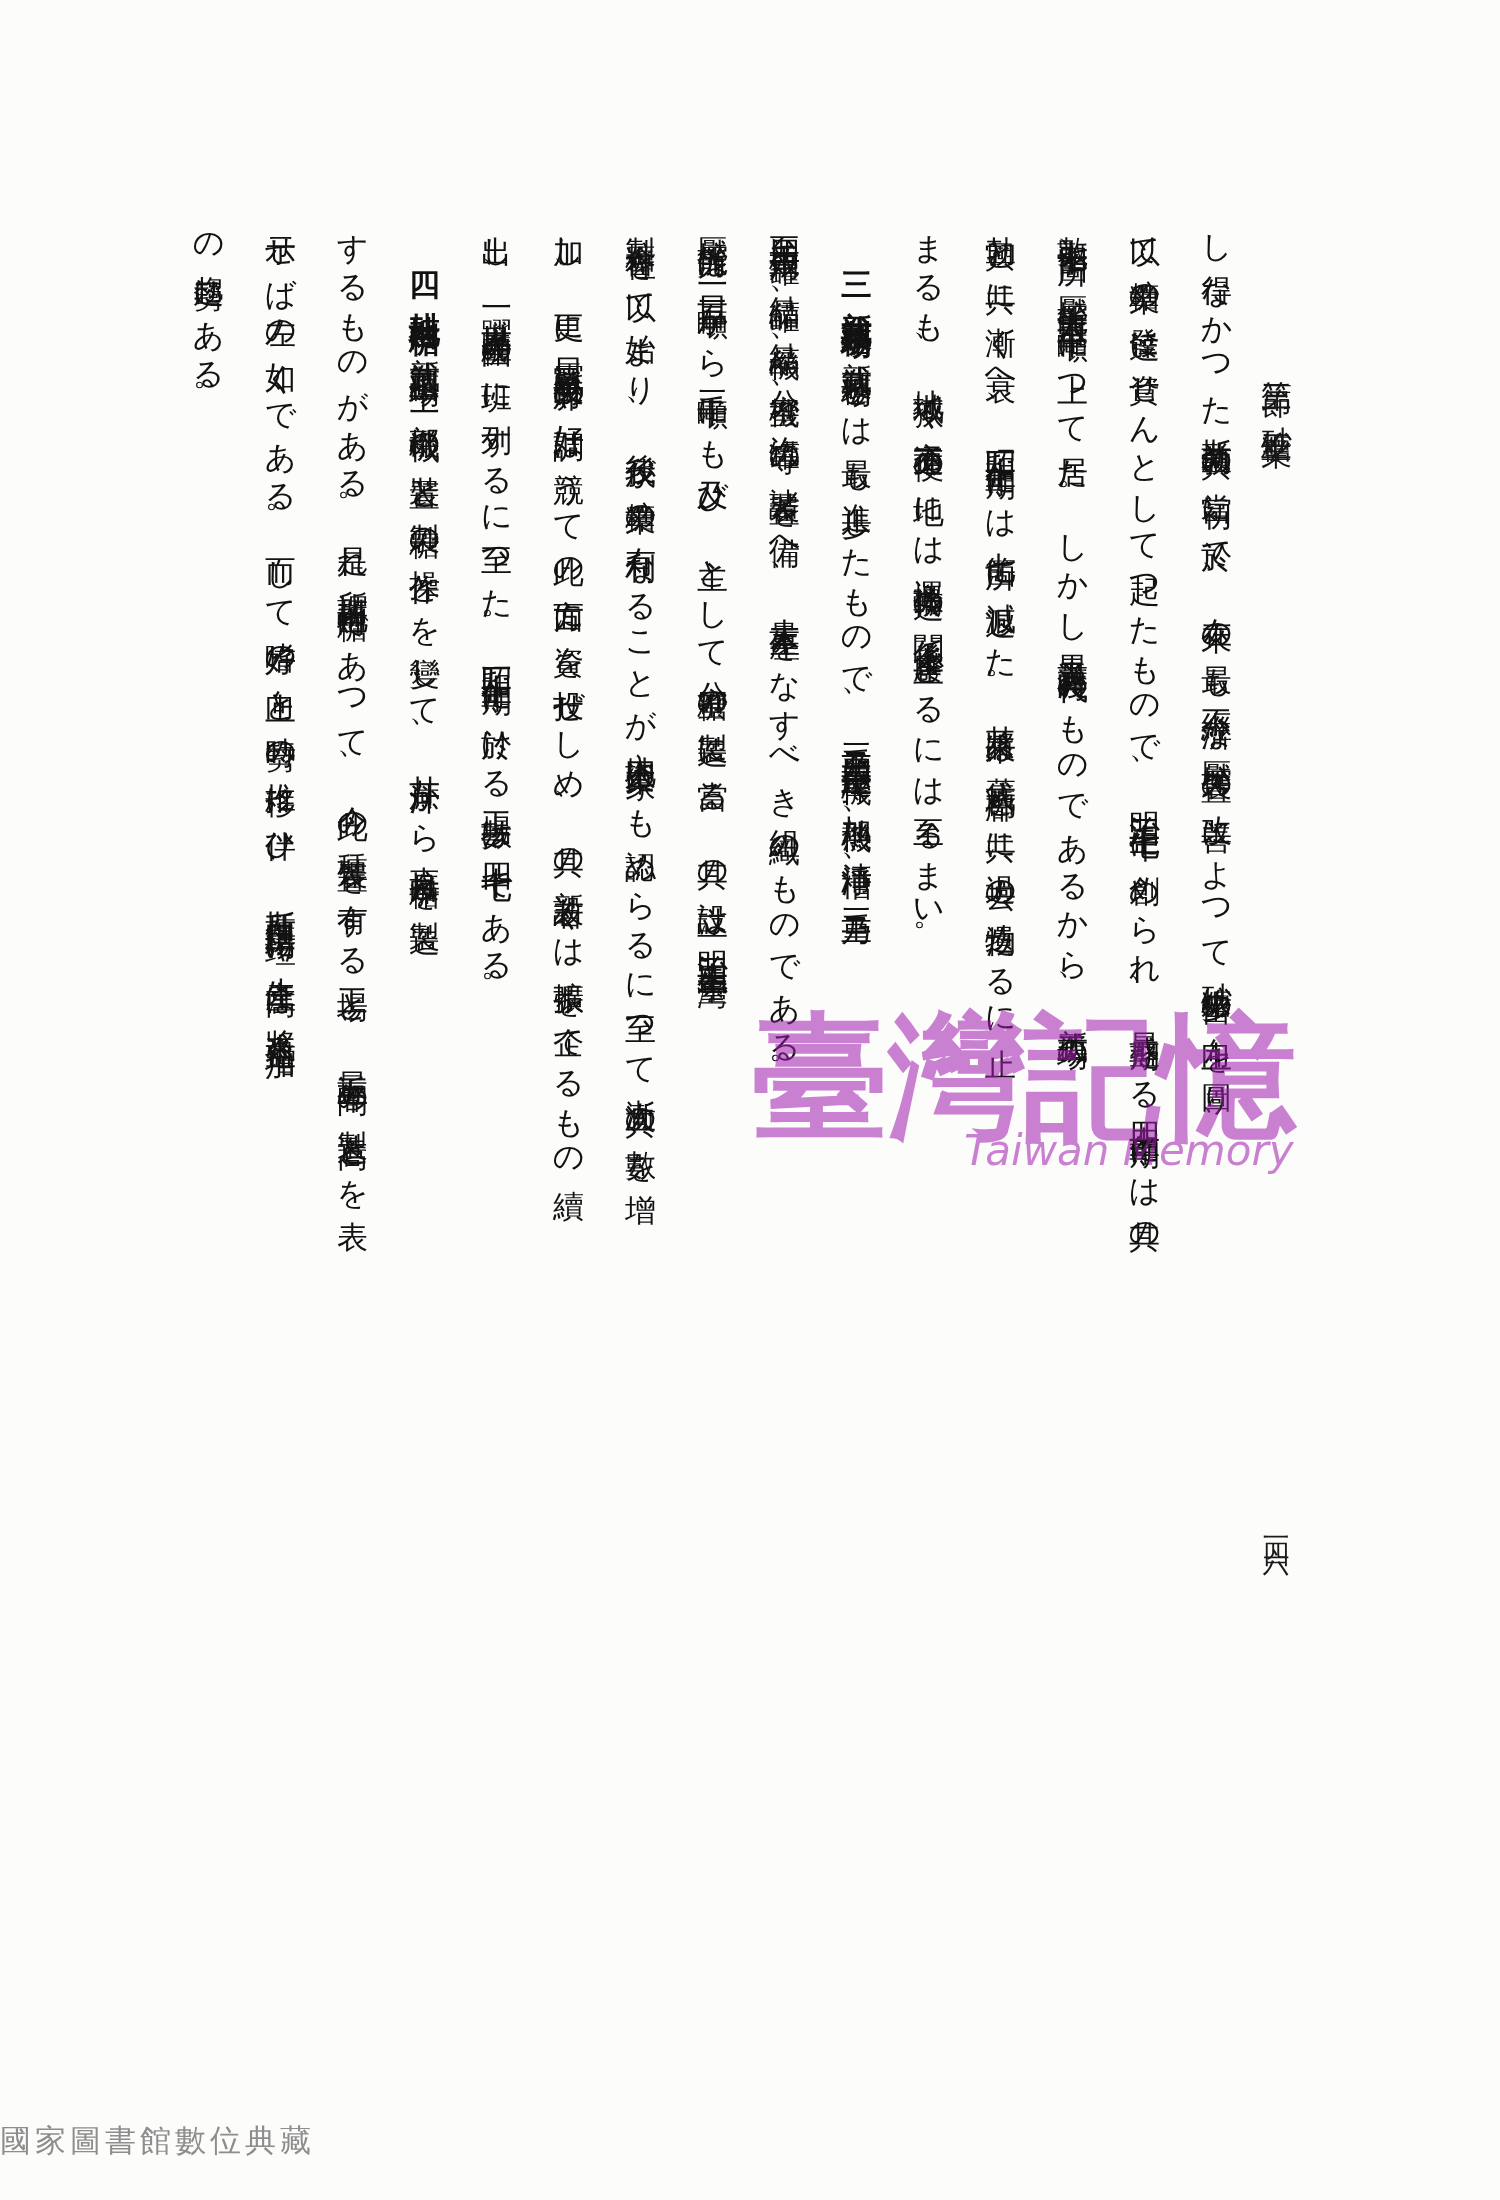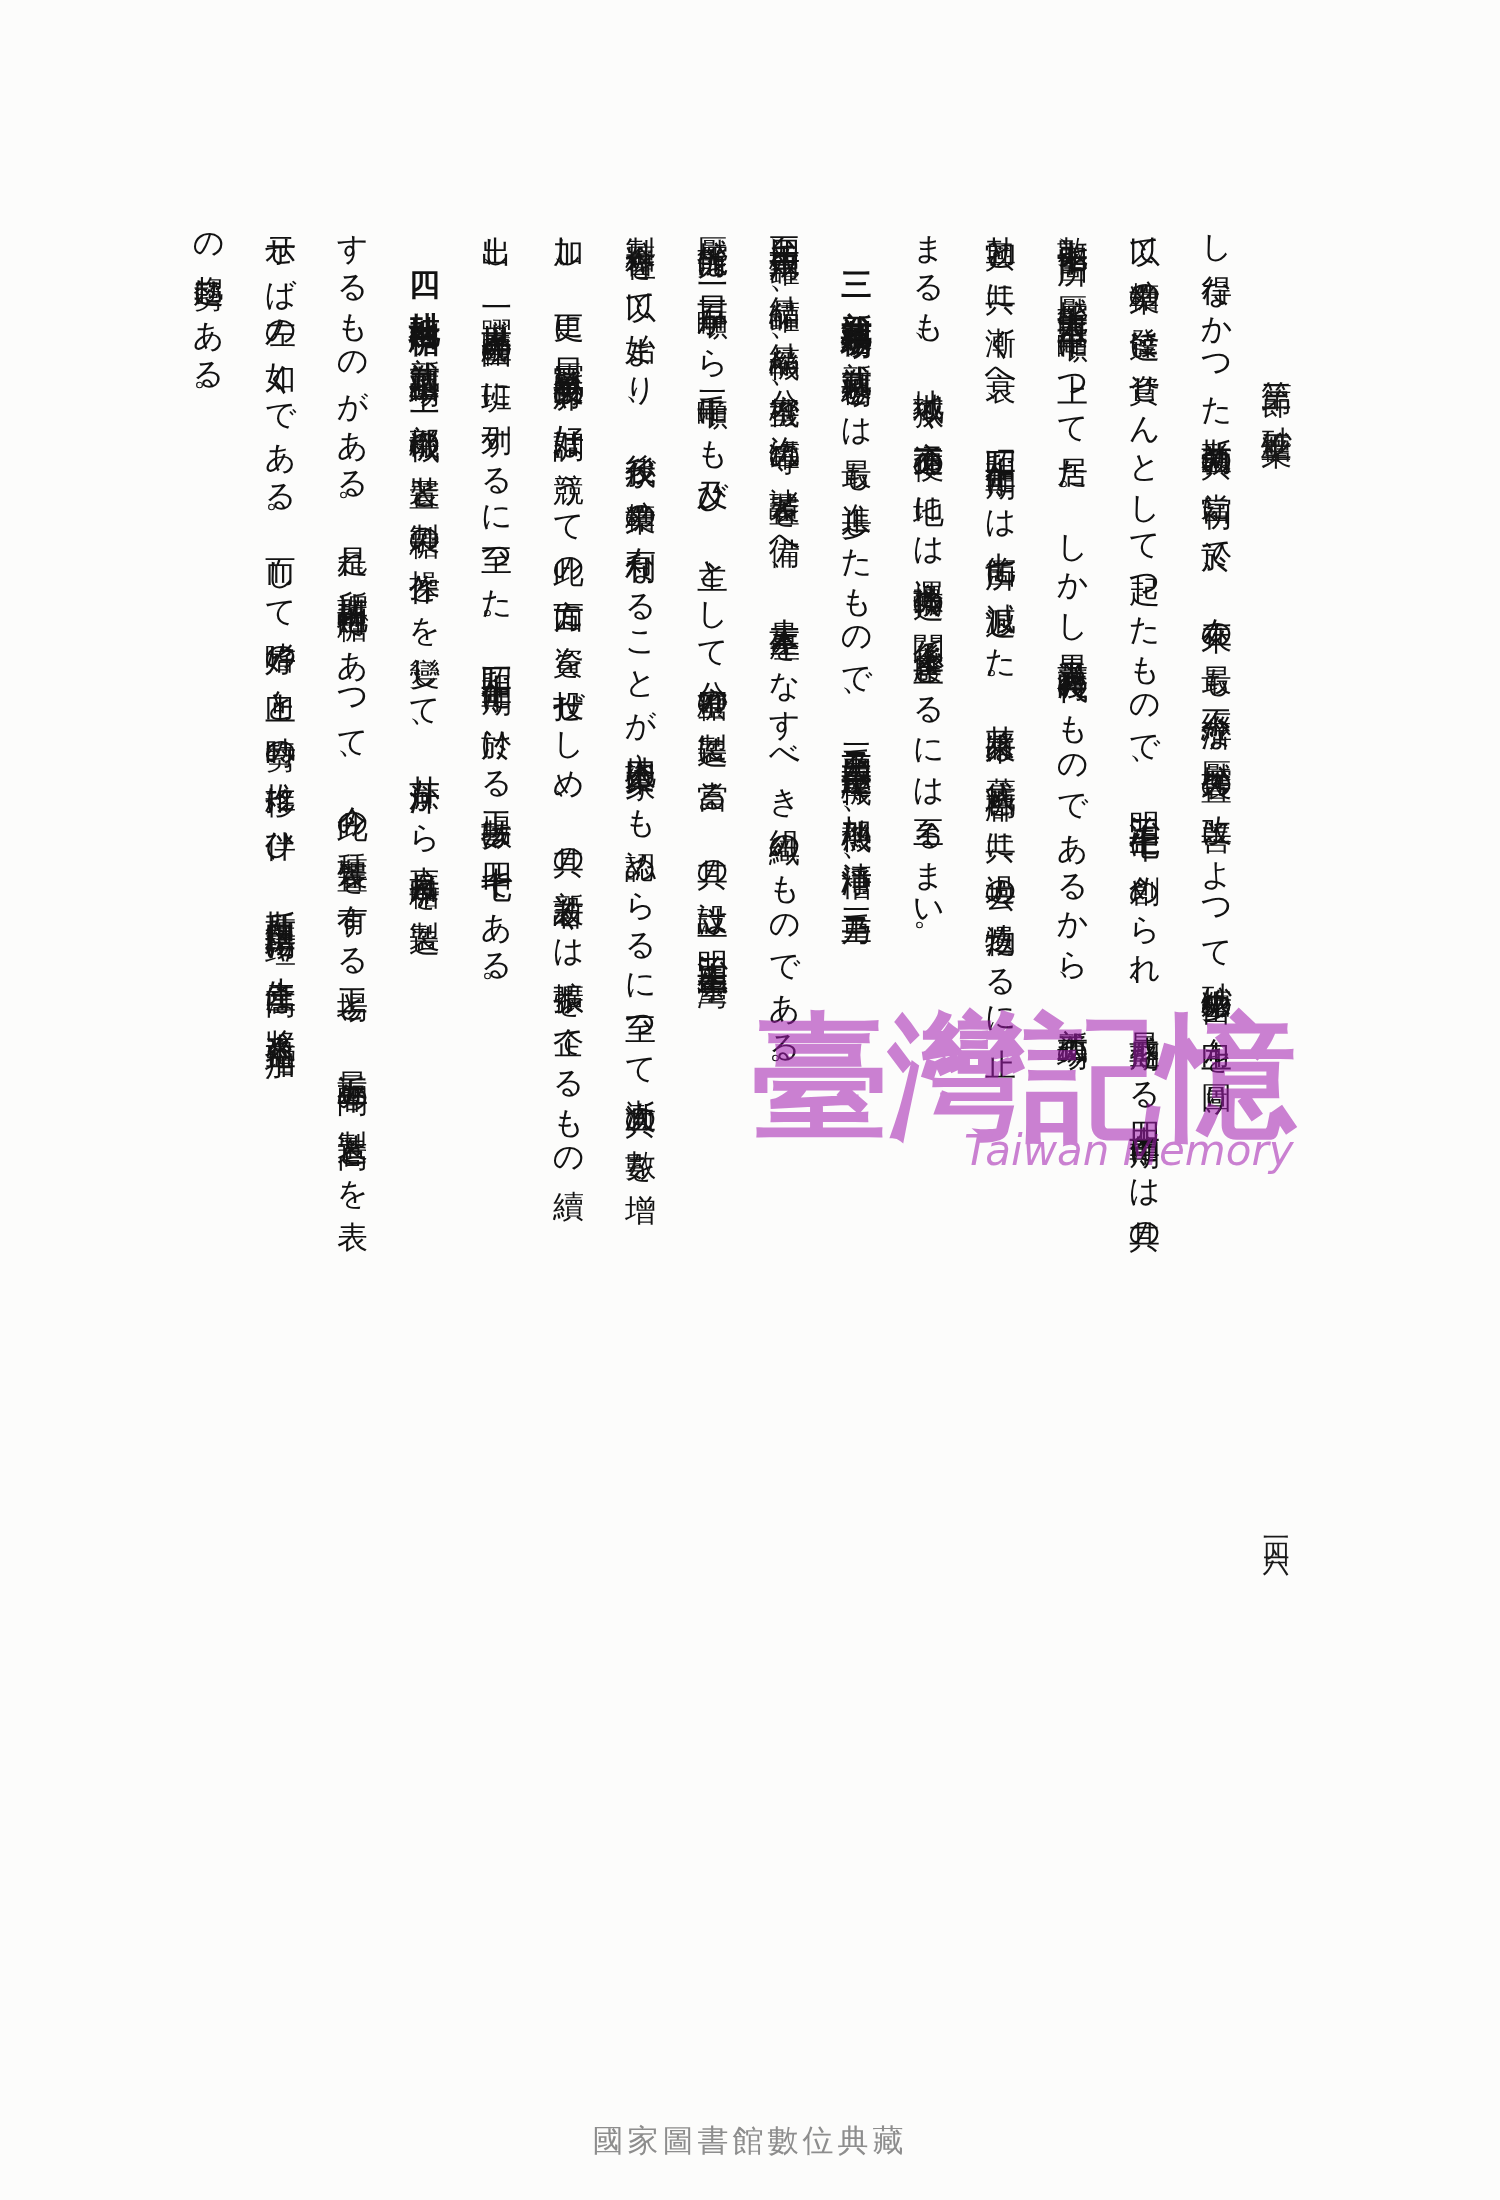--- a/index.html
+++ b/index.html
@@ -86,21 +86,20 @@
     top:118px;
     font-size:42px;
     font-style:italic;
     font-family:"DejaVu Sans","Liberation Sans",sans-serif;
   }
   
   .footer{
     position:absolute;
     left:0;right:0;
     top:2120px;
-    text-align:center;
     font-size:31px;
     letter-spacing:4px;
     color:#8d8d8d;
     font-family:"DejaVu Sans","Liberation Sans",sans-serif;
   }
 </style>
 </head>
 <body>
 
 <div class="page">

